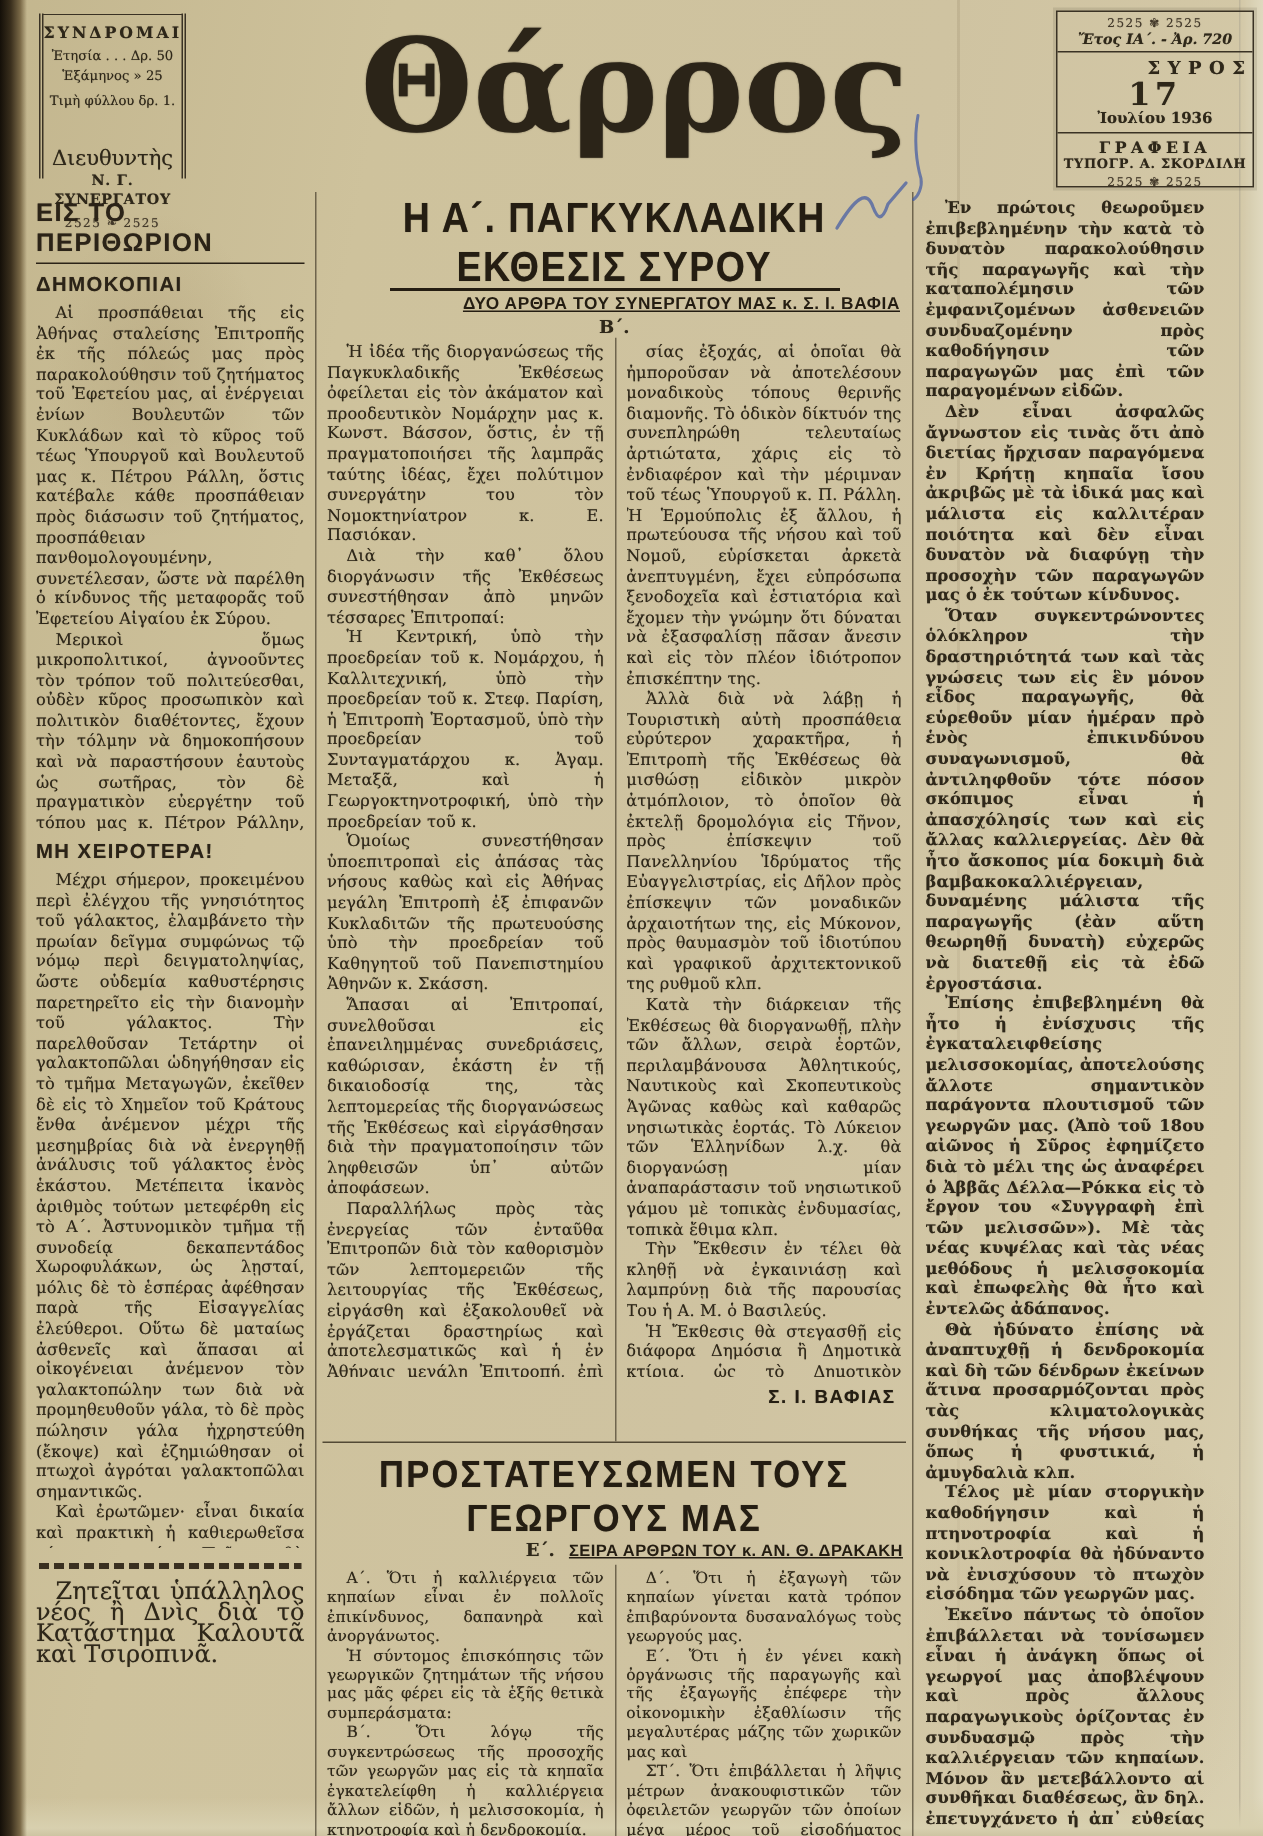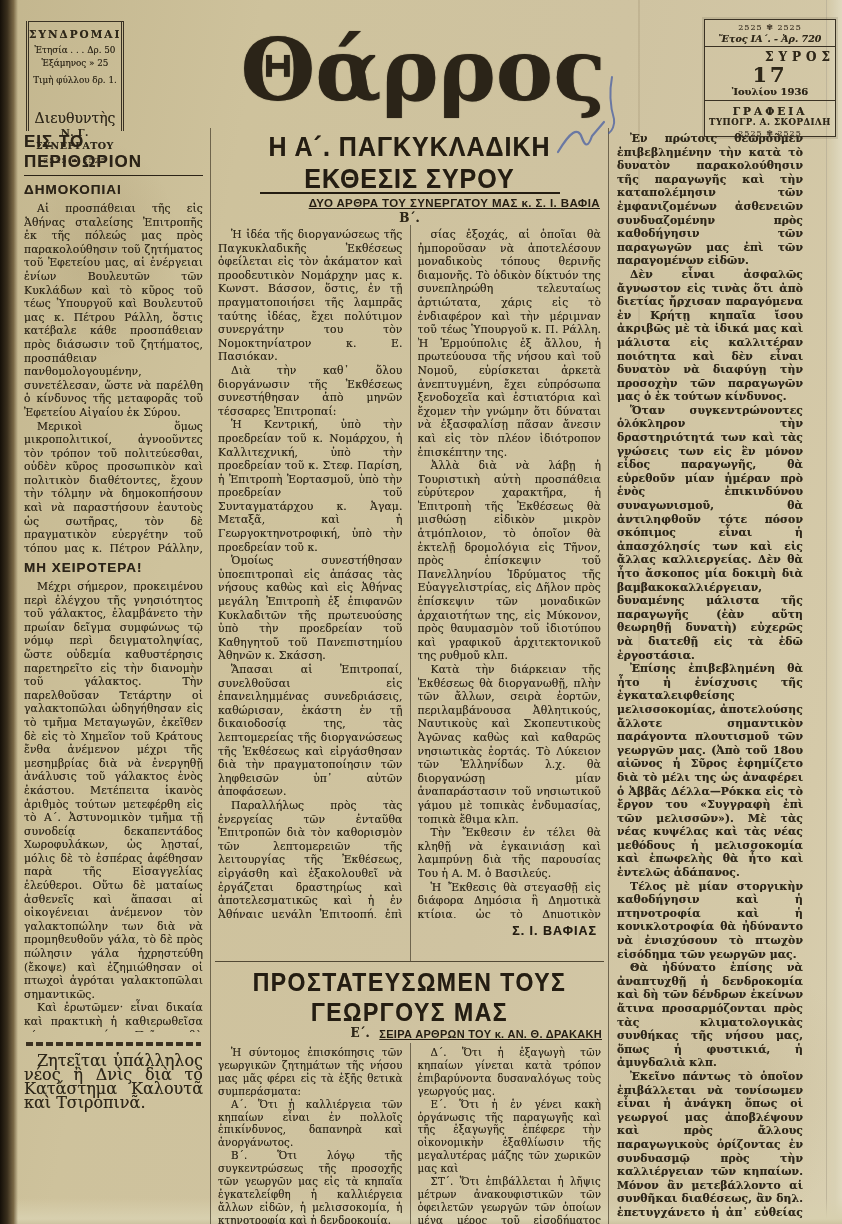--- a/index.html
+++ b/index.html
@@ -19,21 +19,21 @@
   .bottom-edge{position:absolute;left:0;bottom:0;width:842px;height:26px;
     background:linear-gradient(180deg,rgba(217,208,178,0) 0%,#d8d0af 80%,#cdc4a2 100%);z-index:4;}
   .stain1{position:absolute;left:30px;top:140px;width:150px;height:220px;border-radius:50%;
     background:radial-gradient(ellipse at center,rgba(120,95,55,.14),rgba(120,95,55,0) 70%);z-index:1;}
   .stain2{position:absolute;left:600px;top:950px;width:260px;height:280px;border-radius:50%;
     background:radial-gradient(ellipse at center,rgba(125,100,60,.10),rgba(125,100,60,0) 70%);z-index:1;}
   .crease{position:absolute;left:638px;top:0;width:2px;height:1224px;
     background:linear-gradient(180deg,rgba(90,70,40,.12),rgba(90,70,40,.03));z-index:1;}
 
   
-  .masthead{position:absolute;left:18px;top:16px;width:824px;height:128px;z-index:6;}
+  .masthead{position:absolute;left:18px;top:4px;width:824px;height:128px;z-index:6;}
   .subs-box{position:absolute;left:8px;top:5px;width:98px;height:110px;
     border-left:3px double #3a3224;border-right:3px double #3a3224;border-top:1px solid #3a3224;
     text-align:center;padding-top:6px;font-size:9px;line-height:13px;}
   .subs-title{font-size:10.5px;font-weight:bold;letter-spacing:2px;margin-bottom:3px;}
   .subs-line{font-size:8.8px;text-align:center;}
   .subs-dir-label{margin-top:25px;font-size:14px;}
   .subs-dir{font-weight:bold;font-size:9.5px;letter-spacing:.5px;margin-top:1px;}
   .ornament{font-size:8px;letter-spacing:1px;color:#43392a;text-align:center;margin-top:2px;}
   .paper-title{position:absolute;left:190px;top:2px;width:430px;text-align:center;
     font-family:"DejaVu Serif", serif;font-weight:bold;font-size:86px;line-height:104px;
@@ -206,22 +206,22 @@
       <div class="farm-headline ink">ΠΡΟΣΤΑΤΕΥΣΩΜΕΝ ΤΟΥΣ ΓΕΩΡΓΟΥΣ ΜΑΣ</div>
       <div class="farm-meta">
         <div class="farm-part ink">Ε´.</div>
         <div class="farm-subtitle">ΣΕΙΡΑ ΑΡΘΡΩΝ ΤΟΥ κ. ΑΝ. Θ. ΔΡΑΚΑΚΗ</div>
       </div>
     </div>
 
     <div class="two-col lower-cols">
       <div class="colA ink">
         <div class="coltext">
+          <p class="body">Α´. Ὅτι ἡ καλλιέργεια τῶν κηπαίων εἶναι ἐν πολλοῖς ἐπικίνδυνος, δαπανηρὰ καὶ ἀνοργάνωτος.</p>
           <p class="body">Ἡ σύντομος ἐπισκόπησις τῶν γεωργικῶν ζητημάτων τῆς νήσου μας μᾶς φέρει εἰς τὰ ἑξῆς θετικὰ συμπεράσματα:</p>
-          <p class="body">Α´. Ὅτι ἡ καλλιέργεια τῶν κηπαίων εἶναι ἐν πολλοῖς ἐπικίνδυνος, δαπανηρὰ καὶ ἀνοργάνωτος.</p>
           <p class="body">Β´. Ὅτι λόγῳ τῆς συγκεντρώσεως τῆς προσοχῆς τῶν γεωργῶν μας εἰς τὰ κηπαῖα ἐγκατελείφθη ἡ καλλιέργεια ἄλλων εἰδῶν, ἡ μελισσοκομία, ἡ κτηνοτροφία καὶ ἡ δενδροκομία.</p>
 
         </div>
       </div>
       <div class="colB ink">
         <div class="coltext">
           <p class="body">Δ´. Ὅτι ἡ ἐξαγωγὴ τῶν κηπαίων γίνεται κατὰ τρόπον ἐπιβαρύνοντα δυσαναλόγως τοὺς γεωργούς μας.</p>
           <p class="body">Ε´. Ὅτι ἡ ἐν γένει κακὴ ὀργάνωσις τῆς παραγωγῆς καὶ τῆς ἐξαγωγῆς ἐπέφερε τὴν οἰκονομικὴν ἐξαθλίωσιν τῆς μεγαλυτέρας μάζης τῶν χωρικῶν μας καὶ</p>
           <p class="body">ΣΤ´. Ὅτι ἐπιβάλλεται ἡ λῆψις μέτρων ἀνακουφιστικῶν τῶν ὀφειλετῶν γεωργῶν τῶν ὁποίων μέγα μέρος τοῦ εἰσοδήματος ἀπορροφᾷ ὁ δανειστής, φέρων αὐτοὺς εἰς πραγματικὸν ἀδιέξοδον.</p>
 
@@ -229,20 +229,20 @@
       </div>
     </div>
   </div>
 
   <div class="col4 rule-v ink">
     <div class="coltext">
       <p class="body">Ἐν πρώτοις θεωροῦμεν ἐπιβεβλημένην τὴν κατὰ τὸ δυνατὸν παρακολούθησιν τῆς παραγωγῆς καὶ τὴν καταπολέμησιν τῶν ἐμφανιζομένων ἀσθενειῶν συνδυαζομένην πρὸς καθοδήγησιν τῶν παραγωγῶν μας ἐπὶ τῶν παραγομένων εἰδῶν.</p>
       <p class="body">Δὲν εἶναι ἀσφαλῶς ἄγνωστον εἰς τινὰς ὅτι ἀπὸ διετίας ἤρχισαν παραγόμενα ἐν Κρήτῃ κηπαῖα ἴσου ἀκριβῶς μὲ τὰ ἰδικά μας καὶ μάλιστα εἰς καλλιτέραν ποιότητα καὶ δὲν εἶναι δυνατὸν νὰ διαφύγῃ τὴν προσοχὴν τῶν παραγωγῶν μας ὁ ἐκ τούτων κίνδυνος.</p>
       <p class="body">Ὅταν συγκεντρώνοντες ὁλόκληρον τὴν δραστηριότητά των καὶ τὰς γνώσεις των εἰς ἓν μόνον εἶδος παραγωγῆς, θὰ εὑρεθοῦν μίαν ἡμέραν πρὸ ἑνὸς ἐπικινδύνου συναγωνισμοῦ, θὰ ἀντιληφθοῦν τότε πόσον σκόπιμος εἶναι ἡ ἀπασχόλησίς των καὶ εἰς ἄλλας καλλιεργείας. Δὲν θὰ ἦτο ἄσκοπος μία δοκιμὴ διὰ βαμβακοκαλλιέργειαν, δυναμένης μάλιστα τῆς παραγωγῆς (ἐὰν αὕτη θεωρηθῇ δυνατὴ) εὐχερῶς νὰ διατεθῇ εἰς τὰ ἐδῶ ἐργοστάσια.</p>
       <p class="body">Ἐπίσης ἐπιβεβλημένη θὰ ἦτο ἡ ἐνίσχυσις τῆς ἐγκαταλειφθείσης μελισσοκομίας, ἀποτελούσης ἄλλοτε σημαντικὸν παράγοντα πλουτισμοῦ τῶν γεωργῶν μας. (Ἀπὸ τοῦ 18ου αἰῶνος ἡ Σῦρος ἐφημίζετο διὰ τὸ μέλι της ὡς ἀναφέρει ὁ Ἀββᾶς Δέλλα—Ρόκκα εἰς τὸ ἔργον του «Συγγραφὴ ἐπὶ τῶν μελισσῶν»). Μὲ τὰς νέας κυψέλας καὶ τὰς νέας μεθόδους ἡ μελισσοκομία καὶ ἐπωφελὴς θὰ ἦτο καὶ ἐντελῶς ἀδάπανος.</p>
+      <p class="body">Θὰ ἠδύνατο ἐπίσης νὰ ἀναπτυχθῇ ἡ δενδροκομία καὶ δὴ τῶν δένδρων ἐκείνων ἅτινα προσαρμόζονται πρὸς τὰς κλιματολογικὰς συνθήκας τῆς νήσου μας, ὅπως ἡ φυστικιά, ἡ ἀμυγδαλιὰ κλπ.</p>
       <p class="body">Τέλος μὲ μίαν στοργικὴν καθοδήγησιν καὶ ἡ πτηνοτροφία καὶ ἡ κονικλοτροφία θὰ ἠδύναντο νὰ ἐνισχύσουν τὸ πτωχὸν εἰσόδημα τῶν γεωργῶν μας.</p>
-      <p class="body">Θὰ ἠδύνατο ἐπίσης νὰ ἀναπτυχθῇ ἡ δενδροκομία καὶ δὴ τῶν δένδρων ἐκείνων ἅτινα προσαρμόζονται πρὸς τὰς κλιματολογικὰς συνθήκας τῆς νήσου μας, ὅπως ἡ φυστικιά, ἡ ἀμυγδαλιὰ κλπ.</p>
       <p class="body">Ἐκεῖνο πάντως τὸ ὁποῖον ἐπιβάλλεται νὰ τονίσωμεν εἶναι ἡ ἀνάγκη ὅπως οἱ γεωργοί μας ἀποβλέψουν καὶ πρὸς ἄλλους παραγωγικοὺς ὁρίζοντας ἐν συνδυασμῷ πρὸς τὴν καλλιέργειαν τῶν κηπαίων. Μόνον ἂν μετεβάλλοντο αἱ συνθῆκαι διαθέσεως, ἂν δηλ. ἐπετυγχάνετο ἡ ἀπ᾽ εὐθείας μεταξὺ τῶν παραγωγῶν καὶ ἀγοραστῶν ἐν Ἀθήναις ἐπικοινωνία, θὰ ἐπετυγχάνετο κάποια βελτίωσις ἐφ᾽ ὅσον θὰ συνεδυάζετο καὶ πρὸς μείωσιν τῶν μεταφορικῶν καὶ τῶν λεμβουχικῶν.</p>
       <p class="body">Ἐπίσης ἀνακούφισιν θὰ ἐπέφερεν ἡ παρὰ τῆς Ἀγροτικῆς Τραπέζης ἐνίσχυσις τοῦ τιμίου Συριανοῦ ἀγρότου, τὸν ὁποῖον μόνον ἡ Ἀγροτικὴ Τράπεζα ἠγνόησεν μέχρι σήμερον καὶ ἡ διάνοιξις νέων ἀγορῶν καταναλώσεως.</p>
       <p class="body">Ὁ Συριανὸς ἀγρότης, θαῦμα καρτερίας, ὑπομονῆς καὶ ἐργατικότητος, ποτίζει μὲ τὸν ἱδρῶτα του τὴν πτωχὴν Συριανὴν γῆν ἀπὸ τῶν πρώτων ἡμερῶν τῆς νεανικῆς ζωῆς του μέχρις ὅτου καμφθῇ ἀπὸ τὴν ἐντατικήν, τὴν ἐπίπονον ἐργασίαν. Ὁ Συριανὸς χωρικὸς ἀγωνίζεται καὶ ἐργάζεται ὅσον ἴσως ὀλίγοι εἰς τὴν Ἑλληνικήν μας Πατρίδα. Εἶναι ἄδικον καὶ παράλογον ὁ πόνος καὶ ἡ ἀγωνία του νὰ μὴν ἀνταμείβωνται ὅσον πρέπει.</p>
     </div>
   </div>
 </div>
 
 </body></html>

